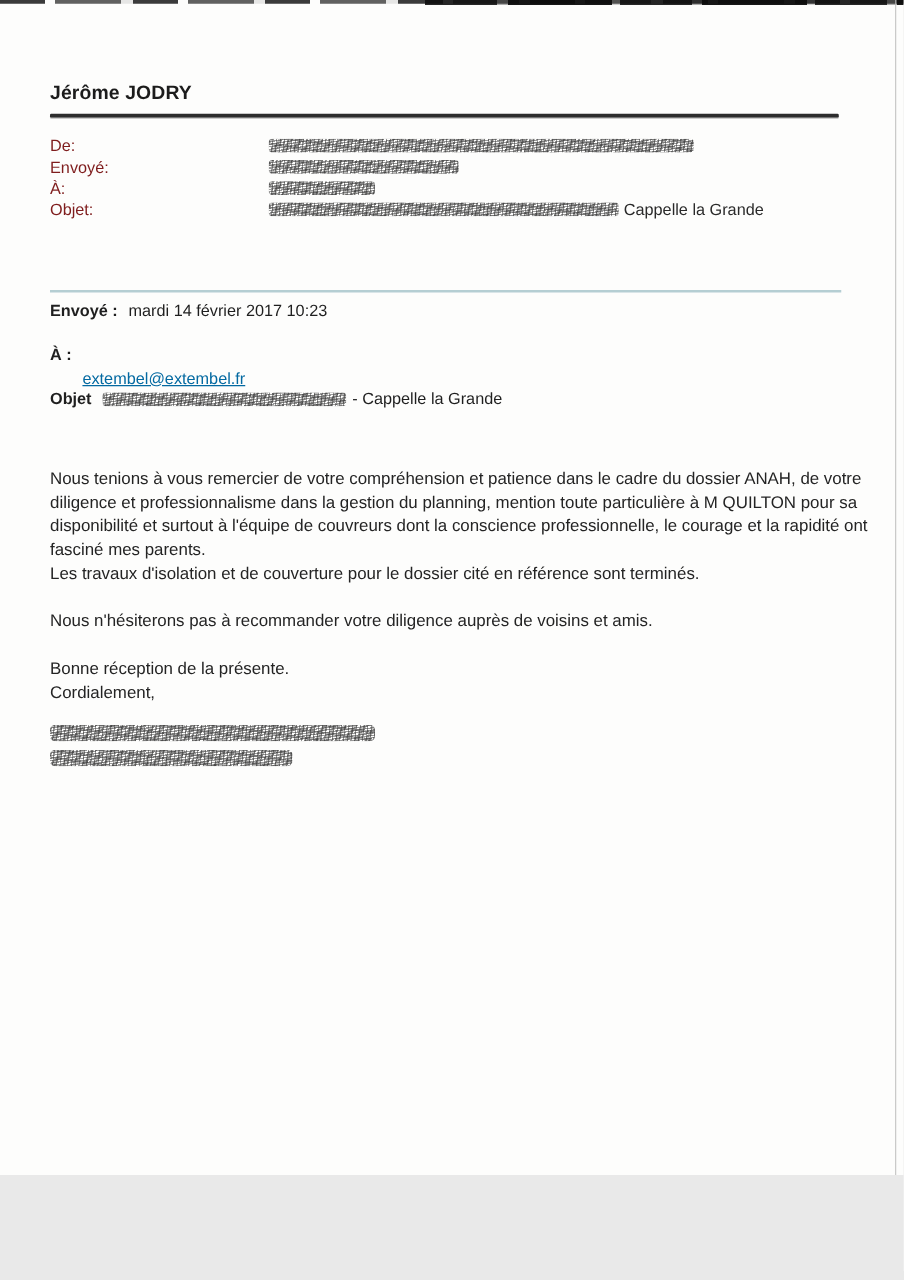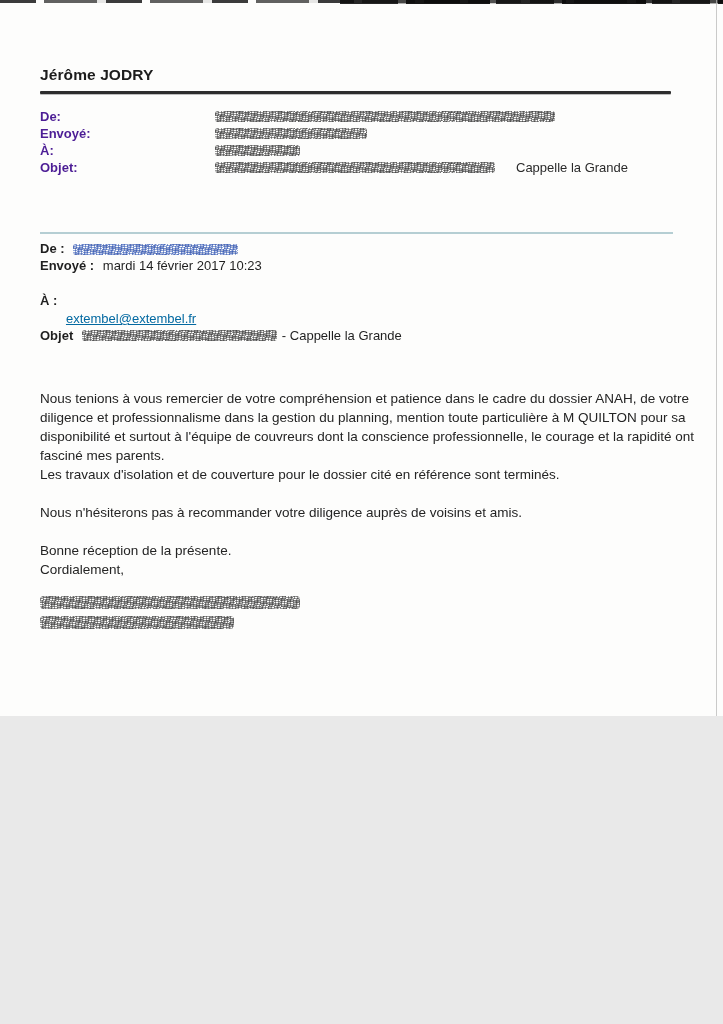--- a/index.html
+++ b/index.html
@@ -1,18 +1,18 @@
 <!DOCTYPE html>
 <html lang="fr"><head>
 <meta charset="utf-8">
 <style>
   html,body{margin:0;padding:0;background:#e9e9e9;}
   .sheet{
     position:relative;
-    width:723px;height:716px;
+    width:723px;height:940px;
     margin:0 auto;
     background:#fdfdfc;
     overflow:hidden;
     font-family:"Liberation Sans","DejaVu Sans",sans-serif;
     color:#222;
   }
   
   .scan-top{
     position:absolute;top:0;left:0;width:100%;height:3px;
     background:
@@ -33,22 +33,22 @@
   .content{position:absolute;left:40px;top:66px;width:640px;}
   .author{
     margin:0;font-size:15.5px;font-weight:bold;color:#1c1c1c;letter-spacing:.1px;
   }
   .rule-dark{
     margin-top:7px;width:631px;height:3px;background:#2d2d2d;border-radius:1px;
     box-shadow:0 1px 0 rgba(0,0,0,.25);
   }
   .hdr-fields{margin-top:14px;font-size:13px;}
   .hdr-row{display:flex;align-items:center;height:17px;}
-  .hdr-label{width:175px;font-weight:bold;color:#4c1d95;}
-  .hdr-value{display:flex;align-items:center;gap:21px;}
+  .hdr-label{width:175px;font-weight:normal;color:#7f1d1d;}
+  .hdr-value{display:flex;align-items:center;gap:4px;}
   .suffix{color:#2a2a2a;}
   
   .redact{
     display:inline-block;height:11px;border-radius:3px;
     background:
       repeating-linear-gradient(97deg,rgba(45,45,45,.50) 0 1px,rgba(0,0,0,0) 1px 3px),
       repeating-linear-gradient(171deg,rgba(70,70,70,.55) 0 1px,rgba(0,0,0,0) 1px 2px),
       repeating-linear-gradient(8deg,rgba(25,25,25,.30) 0 2px,rgba(0,0,0,0) 2px 6px),
       repeating-linear-gradient(120deg,rgba(90,90,90,.38) 0 3px,rgba(0,0,0,0) 3px 7px);
     filter:blur(.45px);
@@ -119,24 +119,20 @@
           <span class="redact w280"></span>
           <span class="suffix">Cappelle la Grande</span>
         </span>
       </div>
     </div>
 
     <div class="rule-blue"></div>
 
     <div class="quoted">
       <div class="line">
-        <span class="q-label">De : </span>
-        <span class="redact blue w165"></span>
-      </div>
-      <div class="line">
         <span class="q-label">Envoyé : </span>
         <span>mardi 14 février 2017 10:23</span>
       </div>
       <div class="line">
         <span class="q-label">À : </span>
         <span class="email-link">extembel@extembel.fr</span>
       </div>
       <div class="line">
         <span class="q-label">Objet </span>
         <span class="redact w195"></span>

